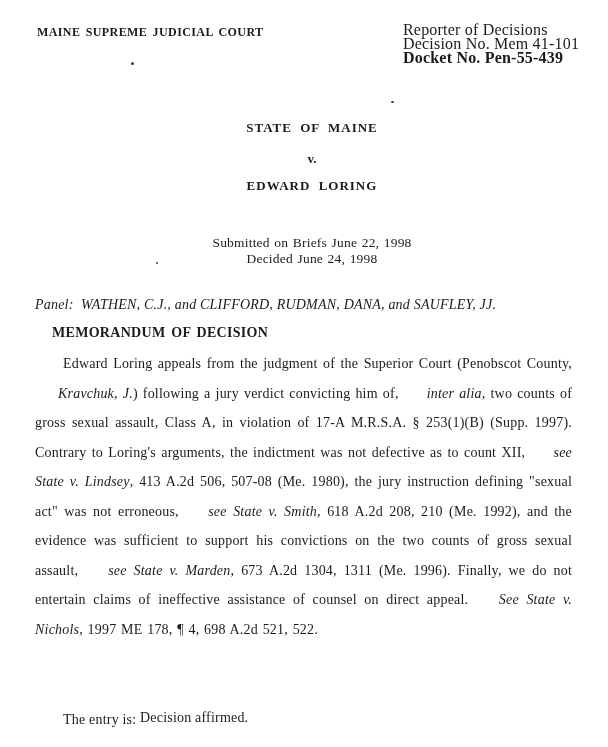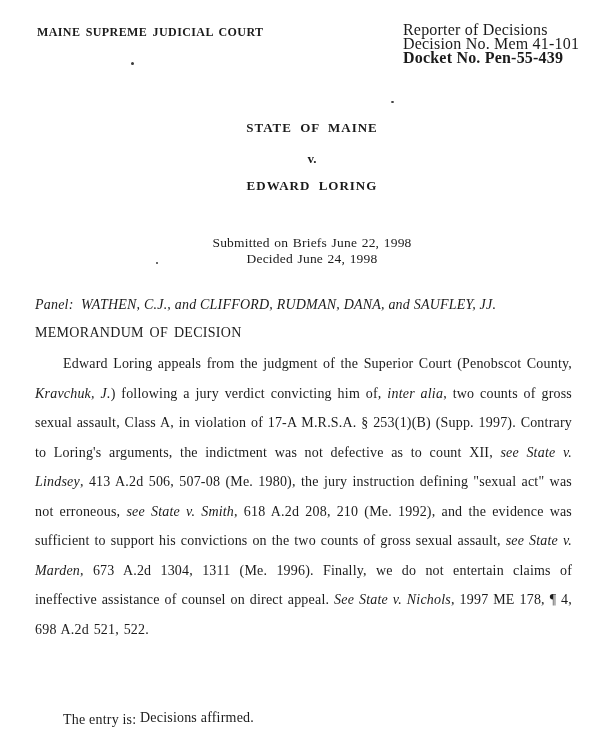--- a/index.html
+++ b/index.html
@@ -62,41 +62,43 @@
     position: absolute;
     left: 35px;
     top: 297px;
     font-size: 14px;
     letter-spacing: 0.2px;
     white-space: pre-wrap;
     font-style: italic;
   }
   .memo-heading {
     position: absolute;
-    left: 35px;
+    left: 52px;
     top: 325px;
     font-size: 14px;
     letter-spacing: 0.3px;
     word-spacing: 2px;
+    font-weight: bold;
   }
   .body-par {
     position: absolute;
     left: 35px;
     top: 349px;
     width: 537px;
     margin: 0;
     font-size: 14px;
     line-height: 29.5px;
     letter-spacing: 0.2px;
     word-spacing: 1px;
     text-align: justify;
     text-indent: 28px;
   }
   .body-par i {
     font-style: italic;
+    margin-left: 23px;
   }
   .entry-lead {
     position: absolute;
     left: 63px;
     top: 680px;
     font-size: 14px;
     letter-spacing: 0.2px;
     margin-top: 32px;
   }
   .entry-judgment {
@@ -139,19 +141,19 @@
   <div class="center-line caption-date" style="top:251px;">Decided June 24, 1998</div>
 
   <div class="panel-line">Panel:  WATHEN, C.J., and CLIFFORD, RUDMAN, DANA, and SAUFLEY, JJ.</div>
 
   <div class="memo-heading">MEMORANDUM OF DECISION</div>
 
   <p class="body-par"><span>Edward Loring appeals from the judgment of the Superior Court (Penobscot County, </span><i>Kravchuk, J.</i><span>) following a jury verdict convicting him of, </span><i>inter alia</i><span>, two counts of gross sexual assault, Class A, in violation of 17-A M.R.S.A. § 253(1)(B) (Supp. 1997).  Contrary to Loring's arguments, the indictment was not defective as to count XII, </span><i>see State v. Lindsey</i><span>, 413 A.2d 506, 507-08 (Me. 1980), the jury instruction defining "sexual act" was not erroneous, </span><i>see State v. Smith</i><span>, 618 A.2d 208, 210 (Me. 1992), and the evidence was sufficient to support his convictions on the two counts of gross sexual assault, </span><i>see State v. Marden</i><span>, 673 A.2d 1304, 1311 (Me. 1996).  Finally, we do not entertain claims of ineffective assistance of counsel on direct appeal.  </span><i>See State v. Nichols</i><span>, 1997 ME 178, ¶ 4, 698 A.2d 521, 522.</span></p>
 
   <div class="entry-lead">The entry is:</div>
 
-  <div class="entry-judgment">Decisions affirmed.</div>
+  <div class="entry-judgment">Decision affirmed.</div>
 
   <div class="artifact-dot dot-1"></div>
   <div class="artifact-dot dot-2"></div>
   <div class="artifact-dot dot-3"></div>
 
 </div>
 
 </body></html>

